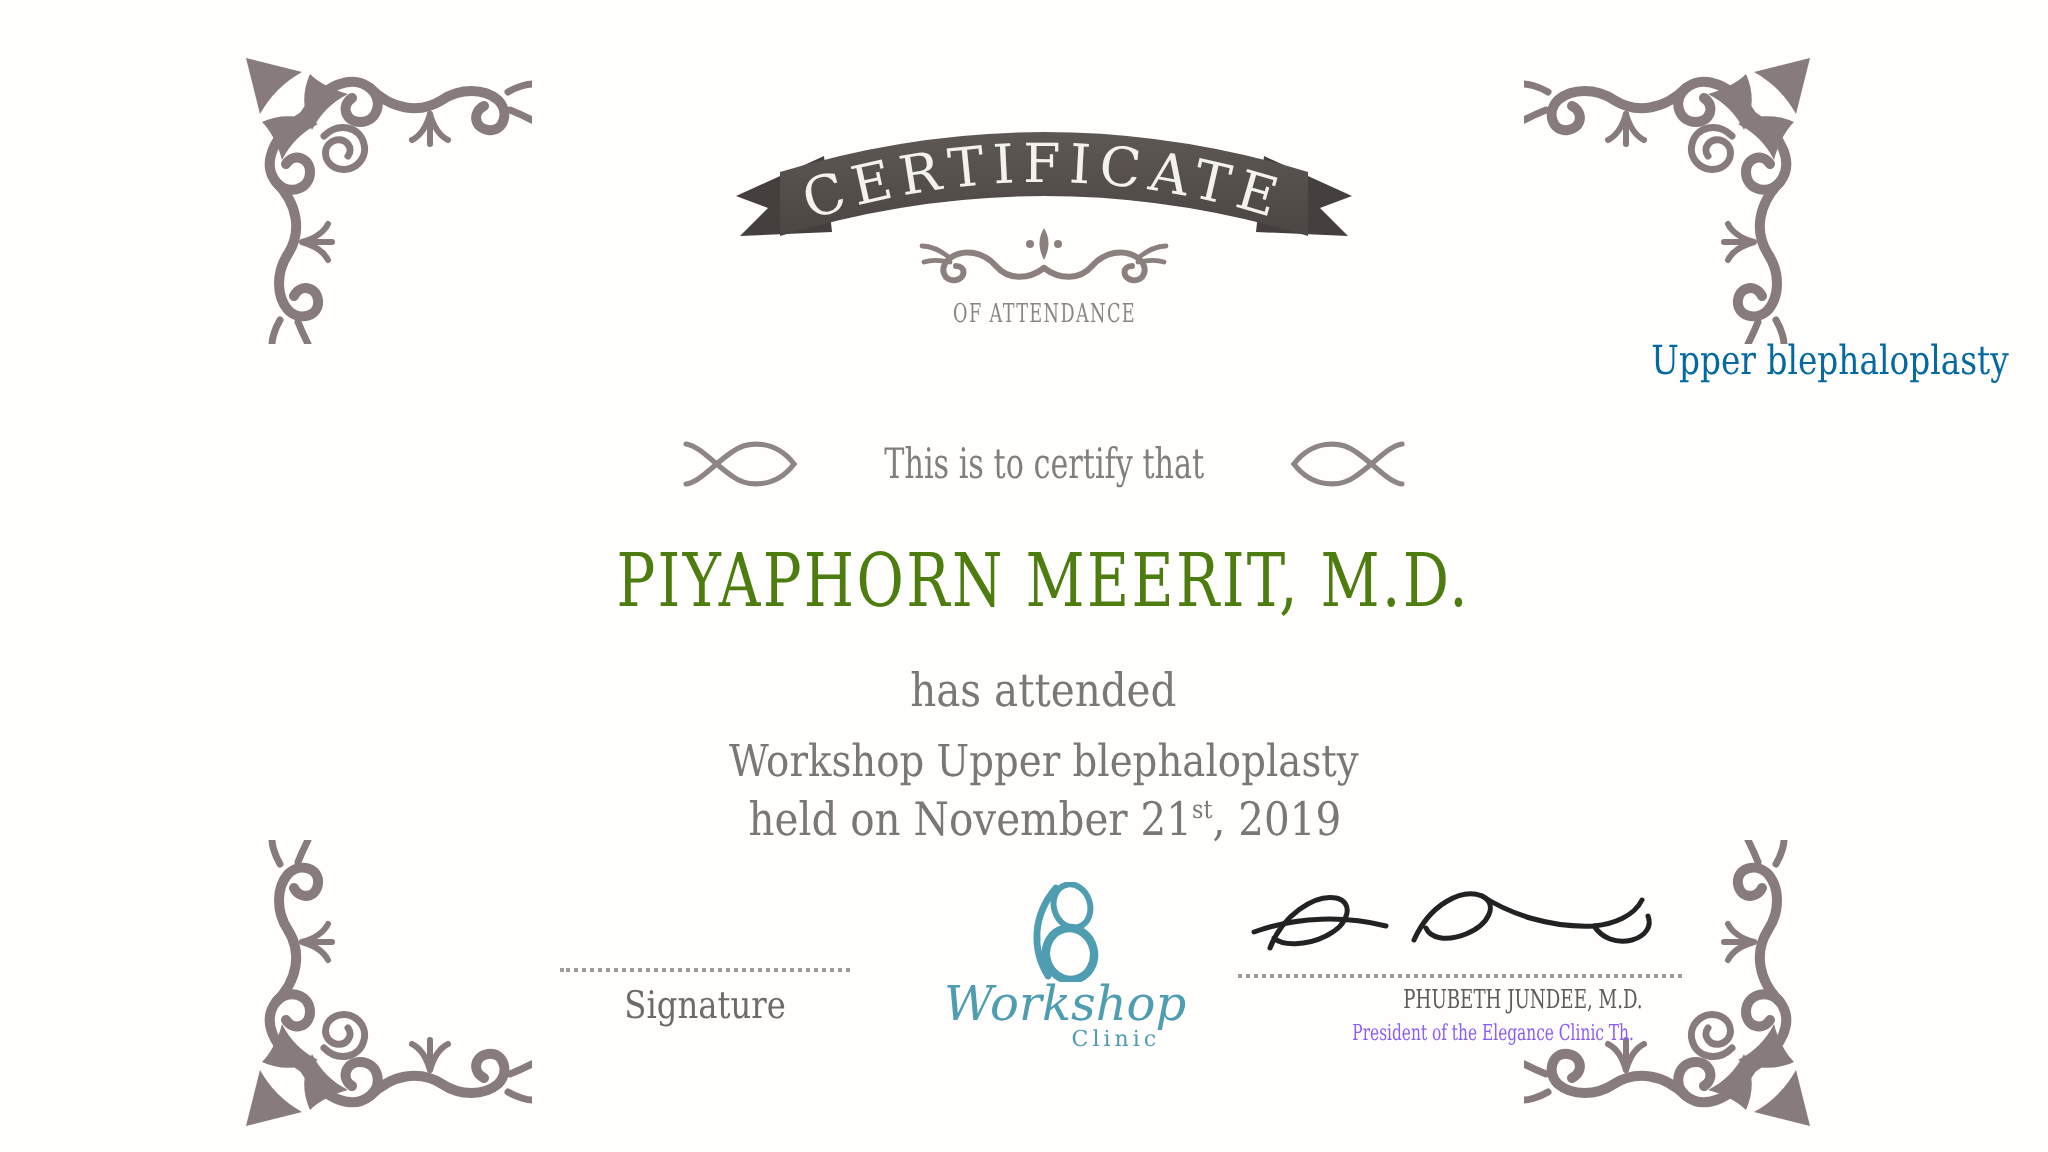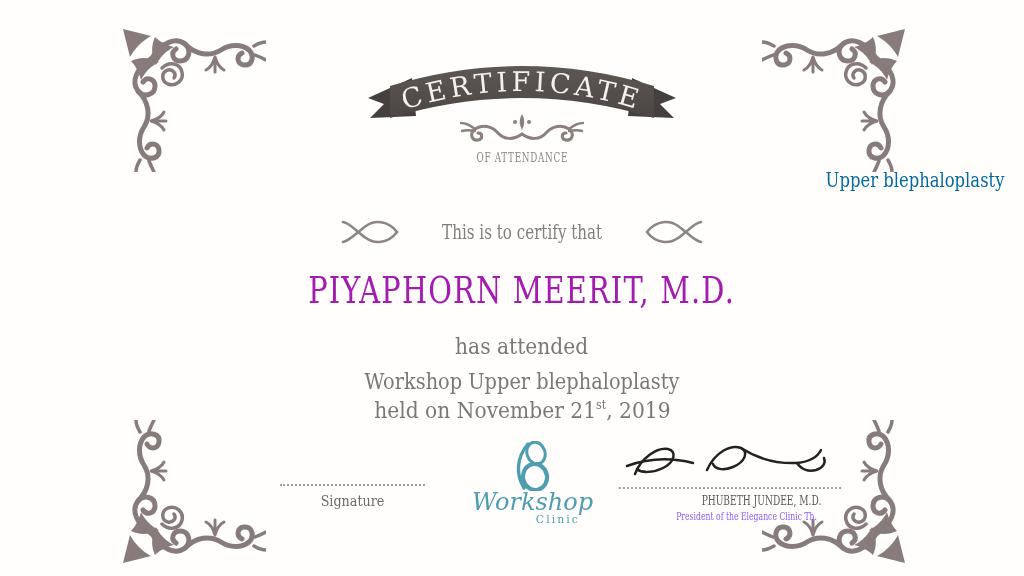--- a/index.html
+++ b/index.html
@@ -14,33 +14,33 @@
   .sq70{transform:scaleX(0.70);}
   .sq72{transform:scaleX(0.72);}
   .sq78{transform:scaleX(0.78);}
   .sq82{transform:scaleX(0.82);}
   .sq85{transform:scaleX(0.85);}
   .sq88{transform:scaleX(0.88);}
   .subtitle{top:151px;font-size:13px;letter-spacing:1px;color:#8b8683;}
   .course{top:170px;font-size:20px;color:#0369a1;text-align:right;}
   .certify-row{top:219px;left:20px;width:1004px;display:flex;justify-content:center;align-items:center;gap:11px;color:#837e7c;}
   .certify-text{font-size:21px;}
-  .name{top:272px;font-size:37px;letter-spacing:1.5px;color:#a21caf;}
+  .name{top:272px;font-size:37px;letter-spacing:1.5px;color:#4d7c0f;}
   .body1{top:335px;font-size:23px;}
   .body2{top:371px;font-size:22px;}
   .body3{top:399px;font-size:23px;}
   .body3 sup{font-size:0.55em;vertical-align:super;}
   .corner{width:148px;height:148px;}
   .corner.tl{left:118px;top:24px;}
   .corner.tr{right:114px;top:24px;transform:scaleX(-1);}
   .corner.bl{left:118px;bottom:8px;transform:scaleY(-1);}
   .corner.br{right:114px;bottom:8px;transform:scale(-1,-1);}
   .dotline{border-bottom:2px dotted #a29c98;height:0;}
   .sigleft-line{left:280px;top:484px;width:145px;}
-  .sigleft-label{left:280px;top:492px;width:145px;text-align:center;font-size:15px;color:#6f6a67;}
+  .sigleft-label{left:280px;top:492px;width:145px;text-align:center;font-size:19px;color:#6f6a67;}
   .logo-block{left:472px;top:441px;width:120px;text-align:center;color:#4f9db0;}
   .logo-mark{display:block;margin:0 auto;}
   .logo-name{font-size:24px;font-style:italic;margin-top:-3px;}
   .logo-sub{font-size:11px;letter-spacing:2px;text-align:right;padding-right:12px;margin-top:-3px;}
   .signer-block{left:612px;top:438px;width:235px;text-align:right;}
   .signer-sig{display:block;margin:0 auto;}
   .signer-line{width:222px;margin:0 auto;margin-top:-3px;}
   .signer-name{font-size:13px;color:#5e5a56;margin-top:5px;line-height:1;}
   .signer-title{font-size:11px;color:#8b5cf6;margin-top:4px;line-height:1;}
 </style>

